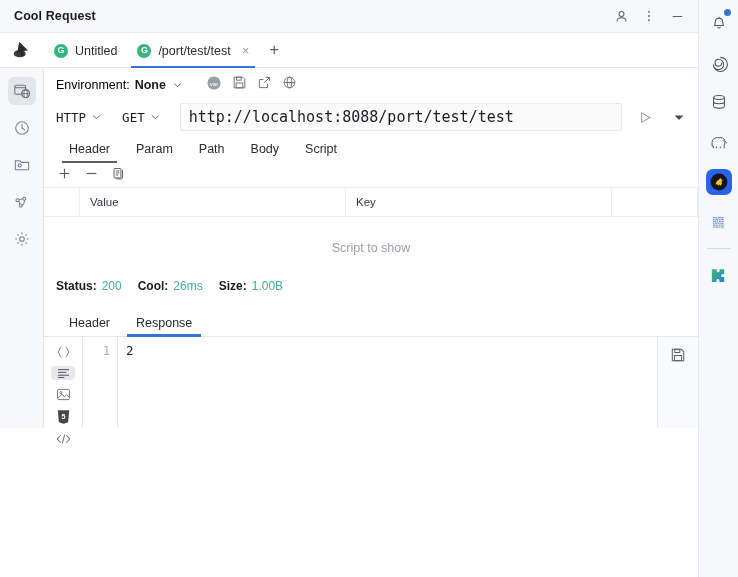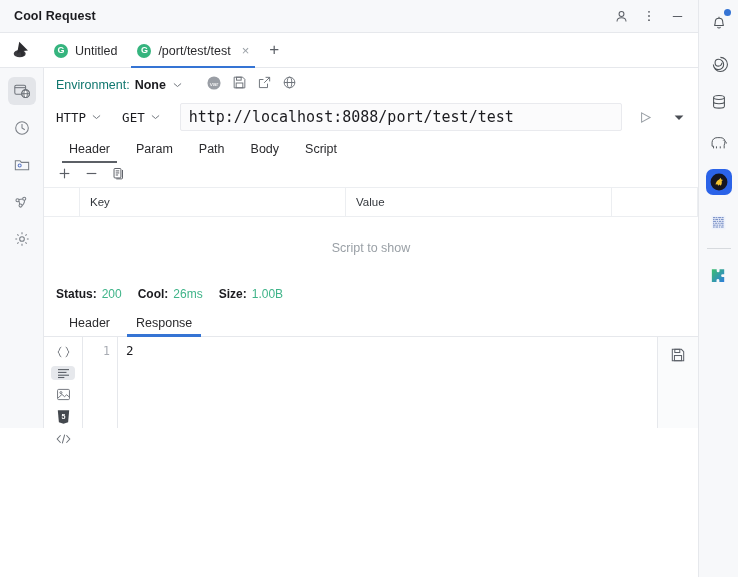--- a/index.html
+++ b/index.html
@@ -61,21 +61,21 @@
   .rail-icon {
     width:28px; height:28px; border-radius:6px; display:flex; align-items:center;
     justify-content:center; color:#72777e;
   }
   .rail-icon.active { background:#e3e5e9; }
 
   .content { flex:1; min-width:0; display:flex; flex-direction:column; background:#fff; }
 
   
   .envbar { height:33px; min-height:33px; display:flex; align-items:center; padding:0 10px 0 12px; gap:0; }
-  .env-label { font-size:12.5px; color:#0f766e; }
+  .env-label { font-size:12.5px; color:#000000; }
   .env-value { font-size:12.5px; color:#1b1b1f; font-weight:bold; margin-left:5px; }
   .caret-sm { margin-left:7px; color:#70757c; font-size:9px; }
   .env-actions { display:flex; align-items:center; gap:10px; margin-left:24px; color:#6c7178; }
 
   
   .urlbar { height:32px; min-height:32px; display:flex; align-items:center; padding:0 8px 0 12px; gap:8px; }
   .proto, .method {
     font-size:12.5px; color:#1b1b1f; display:flex; align-items:center; gap:6px;
     font-family:"DejaVu Sans Mono", monospace;
   }
@@ -111,21 +111,21 @@
   .kv-val { width:266px; }
   .kv-tail { flex:1; }
 
   .kv-empty {
     flex:1; display:flex; align-items:center; justify-content:center;
     color:#9aa0a6; font-size:12.5px;
   }
   .kv-area { flex:1; display:flex; flex-direction:column; min-height:0; }
 
   
-  .statusrow { height:30px; min-height:30px; display:flex; align-items:center; padding-left:12px; gap:16px; font-size:12px; }
+  .statusrow { height:30px; min-height:30px; display:flex; padding-left:12px; gap:16px; font-size:12px; }
   .stat-label { color:#1b1b1f; font-weight:bold; }
   .stat-val { color:#3fb489; margin-left:5px; font-weight:normal; }
 
   
   .resp-tabs { height:28px; min-height:28px; display:flex; align-items:flex-end; padding-left:12px; border-bottom:1px solid #e6e8ec; }
   .resp-tab { font-size:12.5px; color:#2b2b2e; padding:0 13px 6px 13px; position:relative; }
   .resp-tab.active::after {
     content:""; position:absolute; left:4px; right:4px; bottom:-1px; height:2.5px; background:#3574d4;
   }
 
@@ -352,22 +352,22 @@
                 <line x1="4" y1="8.6" x2="6.6" y2="8.6"></line>
               <path d="M11.3 3.2v8.6a1 1 0 0 1-1 1H4.6"></path>
             </svg>
           </span>
         </div>
 
         <div class="kv-area">
           <div class="kv-table">
             <div class="kv-head">
               <div class="kv-col kv-gutter"></div>
+              <div class="kv-col kv-val">Value</div>
               <div class="kv-col kv-key">Key</div>
-              <div class="kv-col kv-val">Value</div>
               <div class="kv-col kv-tail"></div>
             </div>
           </div>
           <div class="kv-empty">Script to show</div>
         </div>
 
         <div class="statusrow">
           <span>
             <span class="stat-label">Status:</span><span class="stat-val">200</span>
           </span>

